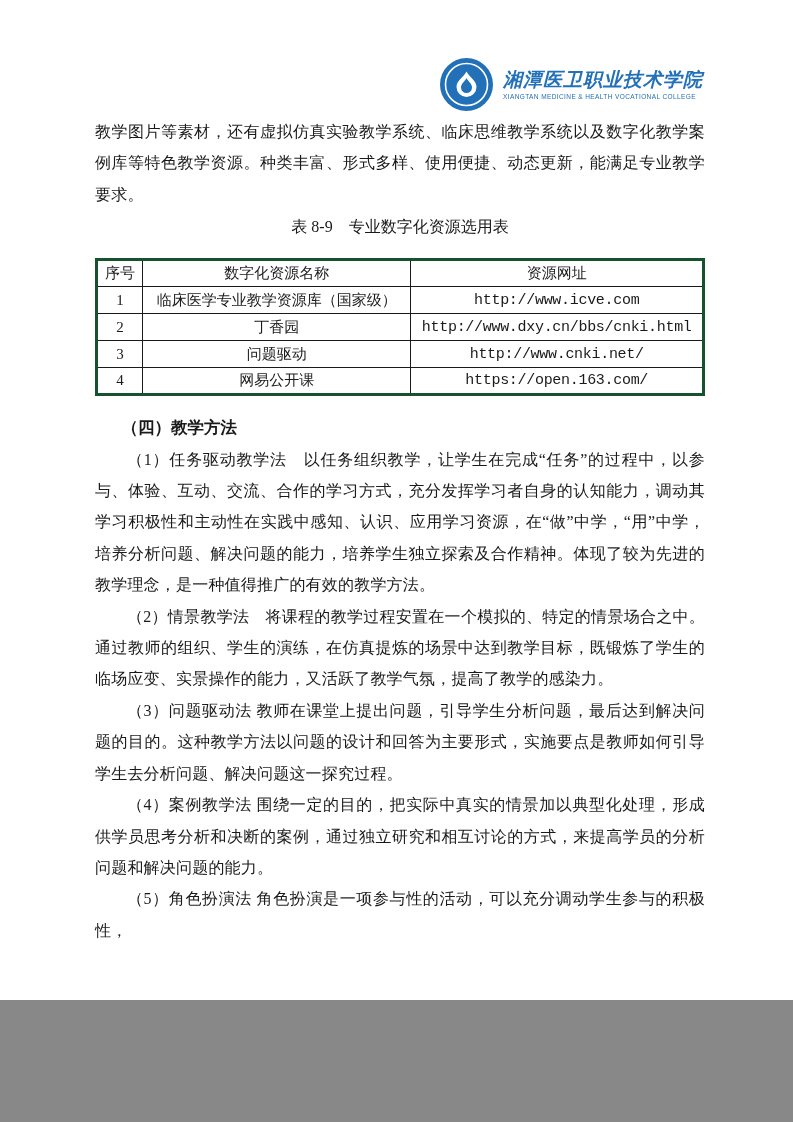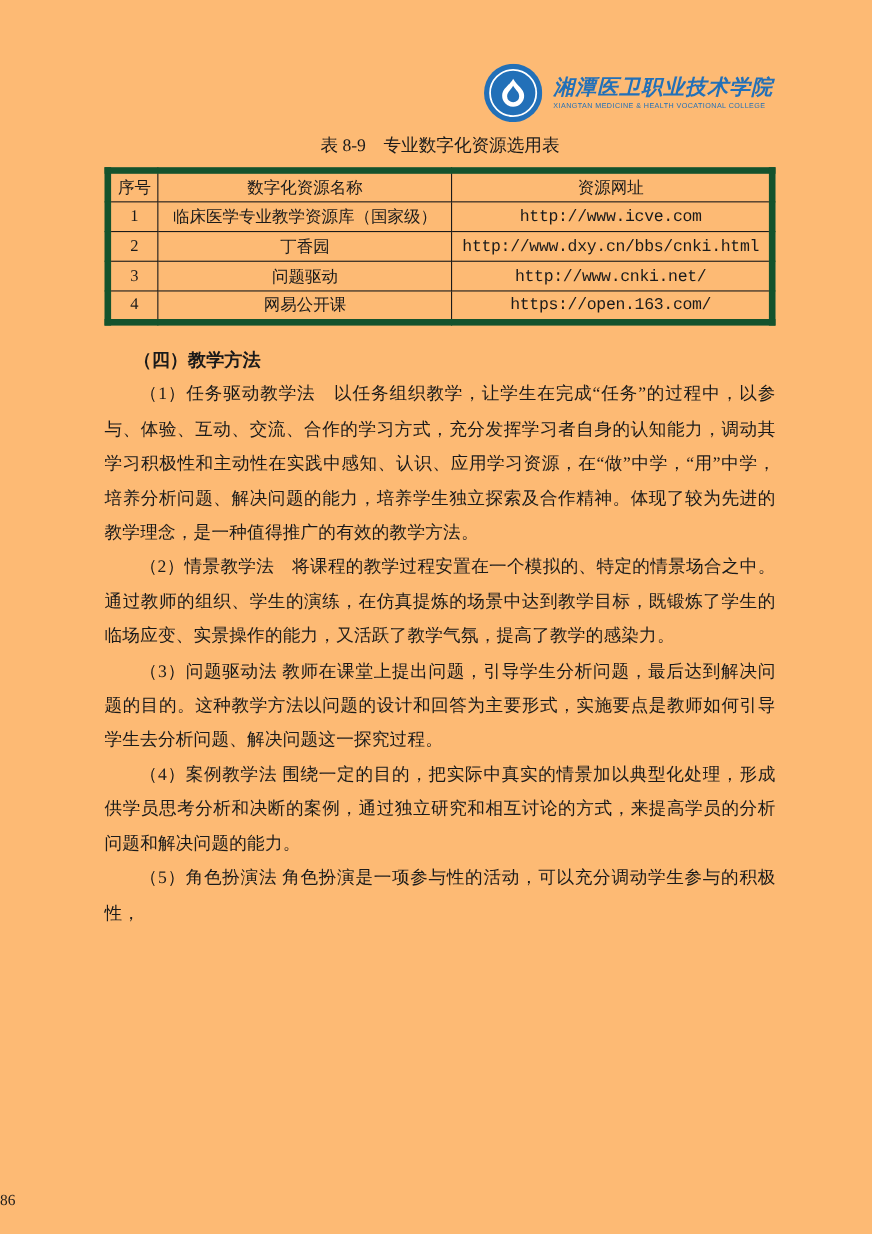--- a/index.html
+++ b/index.html
@@ -1,22 +1,22 @@
 <!DOCTYPE html>
 <html><head>
 <meta charset="utf-8">
 <style>
   * { margin: 0; padding: 0; box-sizing: border-box; }
   html, body { background: #888; }
   .page {
     position: relative;
     width: 793px;
-    height: 1122px;
+    height: 1000px;
     margin: 0 auto;
-    background: #fdba74;
+    background: #ffffff;
     font-family: "Liberation Serif", "DejaVu Serif", serif;
     color: #1a1a1a;
     overflow: hidden;
   }
 
   
   .logo {
     position: absolute;
     top: 58px;
     right: 90px;
@@ -63,22 +63,22 @@
   .table-caption {
     text-align: center;
     font-size: 16px;
     line-height: 30px;
     margin-top: 2px;
   }
 
   table.res-table {
     width: 100%;
     border-collapse: collapse;
-    margin-top: 4px;
-    border: 6px solid #14532d;
+    margin-top: 16px;
+    border: 3px solid #14532d;
   }
   table.res-table th, table.res-table td {
     border: 1px solid #1a1a1a;
     text-align: center;
     vertical-align: middle;
     font-weight: normal;
     font-size: 15px;
     padding: 3px 4px;
     height: 27px;
   }
@@ -124,20 +124,21 @@
       <path d="M26.5 20 c-2 4 -5.5 5.5 -5.5 9.5 a5.5 5.5 0 0 0 11 0 c0 -4 -3.5 -5.5 -5.5 -9.5 z" fill="#2270b8"></path>
     </svg>
     <div class="logo-text">
       <span class="logo-zh">湘潭医卫职业技术学院</span>
       <span class="logo-en">XIANGTAN MEDICINE &amp; HEALTH VOCATIONAL COLLEGE</span>
     </div>
   </div>
 
   <div class="content">
 
+    <p class="para">教学图片等素材，还有虚拟仿真实验教学系统、临床思维教学系统以及数字化教学案例库等特色教学资源。种类丰富、形式多样、使用便捷、动态更新，能满足专业教学要求。</p>
 
     <div class="table-caption">表 8-9　专业数字化资源选用表</div>
 
     <table class="res-table">
       <colgroup>
           <col class="c-no">
           <col class="c-name">
           <col class="c-url">
         </colgroup>
       <thead>

